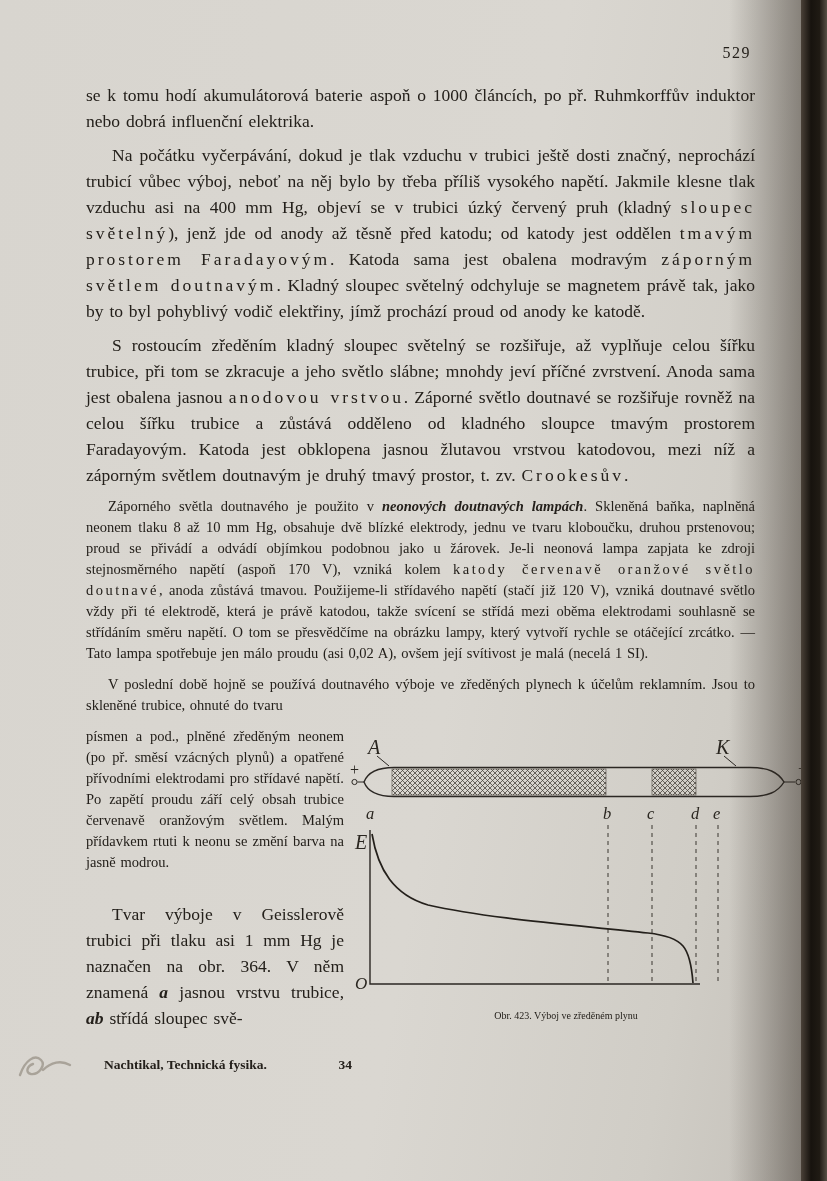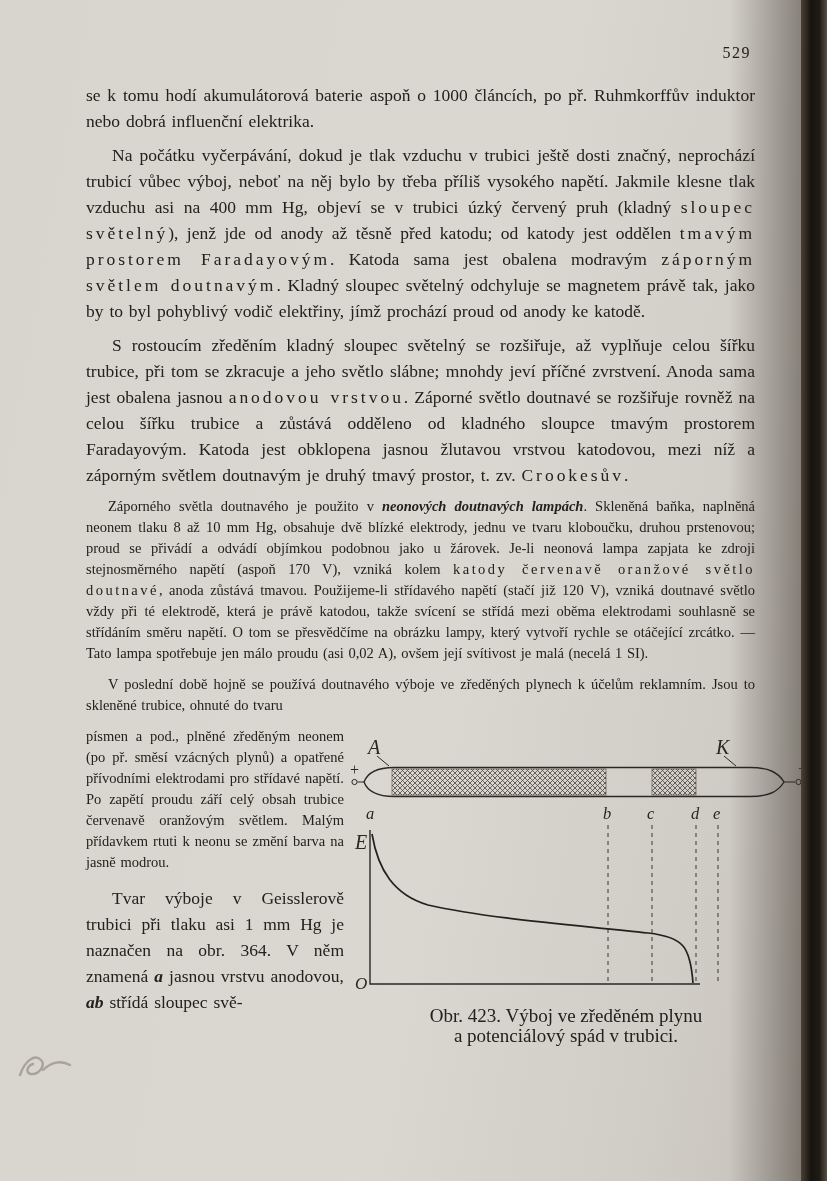--- a/index.html
+++ b/index.html
@@ -16,33 +16,33 @@
   p.main  { font-size:17.5px; line-height:26px; text-align:justify; text-indent:26px;
             margin-bottom:8px; word-spacing:1.5px; }
   p.petit { font-size:14.5px; line-height:21px; text-align:justify; text-indent:22px;
             margin-bottom:10px; word-spacing:1px; }
   p.noindent { text-indent:0; }
   .sp { letter-spacing:0.17em; }
   .i  { font-style:italic;font-weight:bold; }
 
   .bottom  { display:flex; width:730px; margin-top:2px; }
   .leftcol { width:258px; flex:none; }
-  .leftcol p.petit { margin-bottom:12px; }
+  .leftcol p.petit { margin-bottom:28px; }
   .leftcol p.main  { margin-bottom:0; }
 
   .figblock { width:466px; flex:none; margin-left:6px; }
   .figsvg   { display:block; margin-top:12px; }
   .flbl { font-family:"Liberation Serif",serif; font-style:italic; fill:#2a2620; }
   .fsym { font-family:"Liberation Serif",serif; fill:#2a2620; }
   .ln   { stroke:#2b2723; stroke-width:1.4; fill:none; }
   .lnthin { stroke:#2b2723; stroke-width:1; fill:none; }
   .dash { stroke:#3a3630; stroke-width:1; stroke-dasharray:4 4; }
   .curve{ stroke:#24201b; stroke-width:1.7; fill:none; }
 
-  figcaption { text-align:center; font-size:19px; line-height:20px; margin-top:16px; padding-right:34px; }
+  figcaption { text-align:center; font-size:10px; line-height:20px; margin-top:16px; padding-right:34px; }
 
   .footer { display:flex; justify-content:space-between; width:248px; margin:26px 0 0 18px;
             font-size:13.5px; font-weight:bold; }
 
   .pencil { position:absolute; left:16px; top:1048px; }
 
   .edge-grad { position:absolute; top:0; right:26px; width:72px; height:100%; pointer-events:none;
                background:linear-gradient(to right, rgba(44,36,28,0), rgba(44,36,28,0.45)); }
   .edge-band { position:absolute; top:0; right:6px; width:20px; height:100%;
                background:linear-gradient(to right,#4a4138,#17130e 50%,#211c15); }
@@ -62,21 +62,21 @@
     <p class="main"><span>Na počátku vyčerpávání, dokud je tlak vzduchu v trubici ještě dosti značný, neprochází trubicí vůbec výboj, neboť na něj bylo by třeba příliš vysokého napětí. Jakmile klesne tlak vzduchu asi na 400 mm Hg, objeví se v trubici úzký červený pruh (kladný </span><span class="sp">sloupec světelný</span><span>), jenž jde od anody až těsně před katodu; od katody jest oddělen </span><span class="sp">tmavým prostorem Faradayovým</span><span>. Katoda sama jest obalena modravým </span><span class="sp">záporným světlem doutnavým</span><span>. Kladný sloupec světelný odchyluje se magnetem právě tak, jako by to byl pohyblivý vodič elektřiny, jímž prochází proud od anody ke katodě.</span></p>
     <p class="main"><span>S rostoucím zředěním kladný sloupec světelný se rozšiřuje, až vyplňuje celou šířku trubice, při tom se zkracuje a jeho světlo slábne; mnohdy jeví příčné zvrstvení. Anoda sama jest obalena jasnou </span><span class="sp">anodovou vrstvou</span><span>. Záporné světlo doutnavé se rozšiřuje rovněž na celou šířku trubice a zůstává odděleno od kladného sloupce tmavým prostorem Faradayovým. Katoda jest obklopena jasnou žlutavou vrstvou katodovou, mezi níž a záporným světlem doutnavým je druhý tmavý prostor, t. zv. </span><span class="sp">Crookesův</span><span>.</span></p>
 
     <p class="petit"><span>Záporného světla doutnavého je použito v </span><span class="i">neonových doutnavých lampách</span><span>. Skleněná baňka, naplněná neonem tlaku 8 až 10 mm Hg, obsahuje dvě blízké elektrody, jednu ve tvaru kloboučku, druhou prstenovou; proud se přivádí a odvádí objímkou podobnou jako u žárovek. Je-li neonová lampa zapjata ke zdroji stejnosměrného napětí (aspoň 170 V), vzniká kolem </span><span class="sp">katody červenavě oranžové světlo doutnavé</span><span>, anoda zůstává tmavou. Použijeme-li střídavého napětí (stačí již 120 V), vzniká doutnavé světlo vždy při té elektrodě, která je právě katodou, takže svícení se střídá mezi oběma elektrodami souhlasně se střídáním směru napětí. O tom se přesvědčíme na obrázku lampy, který vytvoří rychle se otáčející zrcátko. — Tato lampa spotřebuje jen málo proudu (asi 0,02 A), ovšem její svítivost je malá (necelá 1 SI).</span></p>
     <p class="petit"><span>V poslední době hojně se používá doutnavého výboje ve zředěných plynech k účelům reklamním. Jsou to skleněné trubice, ohnuté do tvaru</span></p>
 
     <div class="bottom">
 
       <div class="leftcol">
         <p class="petit noindent"><span>písmen a pod., plněné zředěným neonem (po př. směsí vzácných plynů) a opatřené přívodními elektrodami pro střídavé napětí. Po zapětí proudu září celý obsah trubice červenavě oranžovým světlem. Malým přídavkem rtuti k neonu se změní barva na jasně modrou.</span></p>
-        <p class="main"><span>Tvar výboje v Geisslerově trubici při tlaku asi 1 mm Hg je naznačen na obr. 364. V něm znamená </span><span class="i">a</span><span> jasnou vrstvu anodovou, </span><span class="i">ab</span><span> střídá sloupec svě-</span></p>
+        <p class="main"><span>Tvar výboje v Geisslerově trubici při tlaku asi 1 mm Hg je naznačen na obr. 364. V něm znamená </span><span class="i">a</span><span> jasnou vrstvu trubice, </span><span class="i">ab</span><span> střídá sloupec svě-</span></p>
       </div>
 
       <figure class="figblock">
         <svg class="figsvg" viewBox="0 0 462 252" width="462" height="252" xmlns="http://www.w3.org/2000/svg">
           <defs>
             <pattern id="xh" width="5" height="5" patternUnits="userSpaceOnUse">
               <path d="M0 5 L5 0 M0 0 L5 5" stroke="#4a453d" stroke-width="0.8"></path>
             </pattern>
           </defs>
 
@@ -107,26 +107,29 @@
           <line class="dash" x1="346" y1="87" x2="346" y2="245"></line>
           <line class="dash" x1="368" y1="87" x2="368" y2="245"></line>
 
           <text class="flbl" x="5" y="111" font-size="20">E</text>
           <text class="flbl" x="5" y="251" font-size="17">O</text>
           <path class="ln" d="M20 92 L20 246 L350 246"></path>
           <path class="curve" d="M22 96 C28 132 44 157 78 167 C140 181 226 187 298 195 C316 197 327 201 333 208 C339 215 342 232 343 245"></path>
         </svg>
         <figcaption>
           <div>Obr. 423. Výboj ve zředěném plynu</div>
-          <div>a potenciálový spád v trubici.</div>
         </figcaption>
       </figure>
 
     </div>
 
+    <div class="footer">
+      <span>Nachtikal, Technická fysika.</span>
+      <span>34</span>
+    </div>
 
   </div>
 
   <svg class="pencil" width="62" height="36" viewBox="0 0 62 36">
     <path d="M4 27 C9 12 19 6 25 12 C30 17 23 27 15 26 C9 25 11 18 17 16 M27 22 C35 14 45 12 54 17" stroke="#948d82" stroke-width="2.4" fill="none" opacity="0.7" stroke-linecap="round"></path>
   </svg>
 
   <div class="edge-grad"></div>
   <div class="edge-band"></div>
   <div class="edge-rim"></div>

